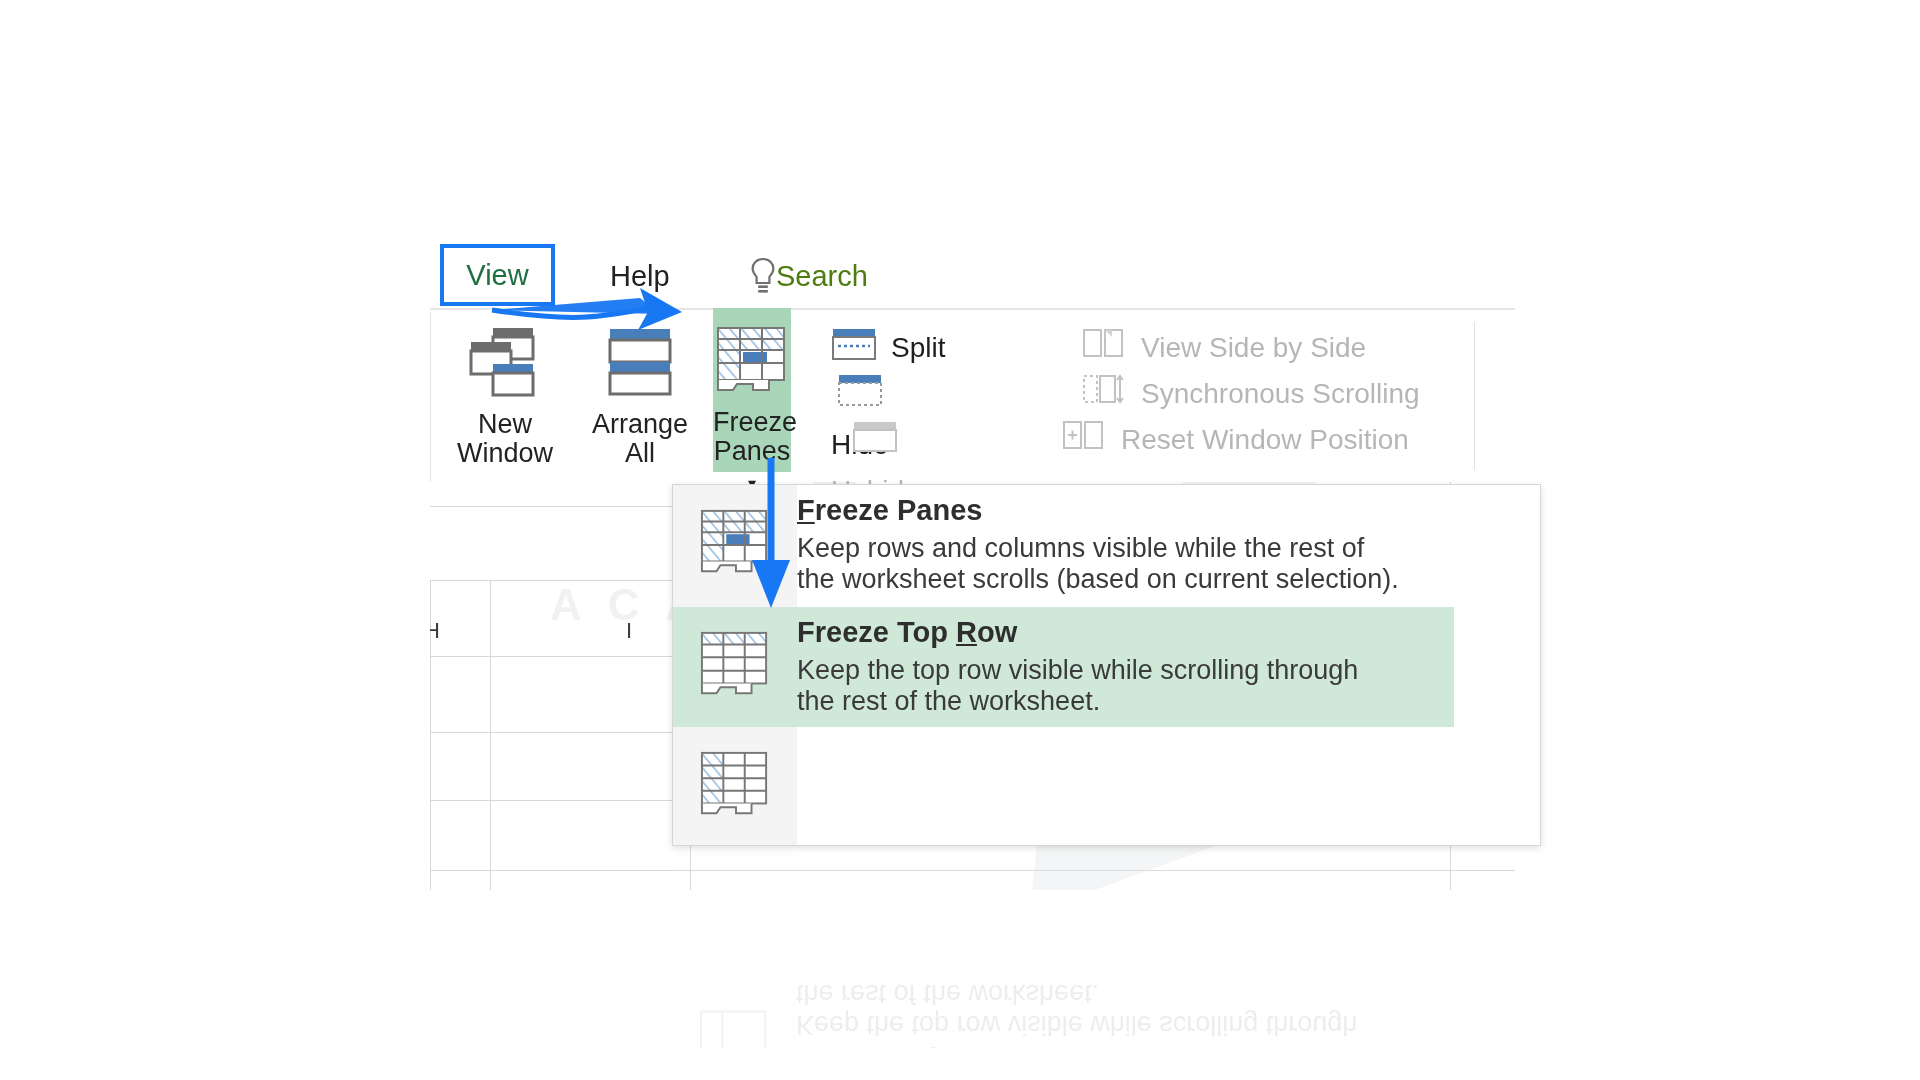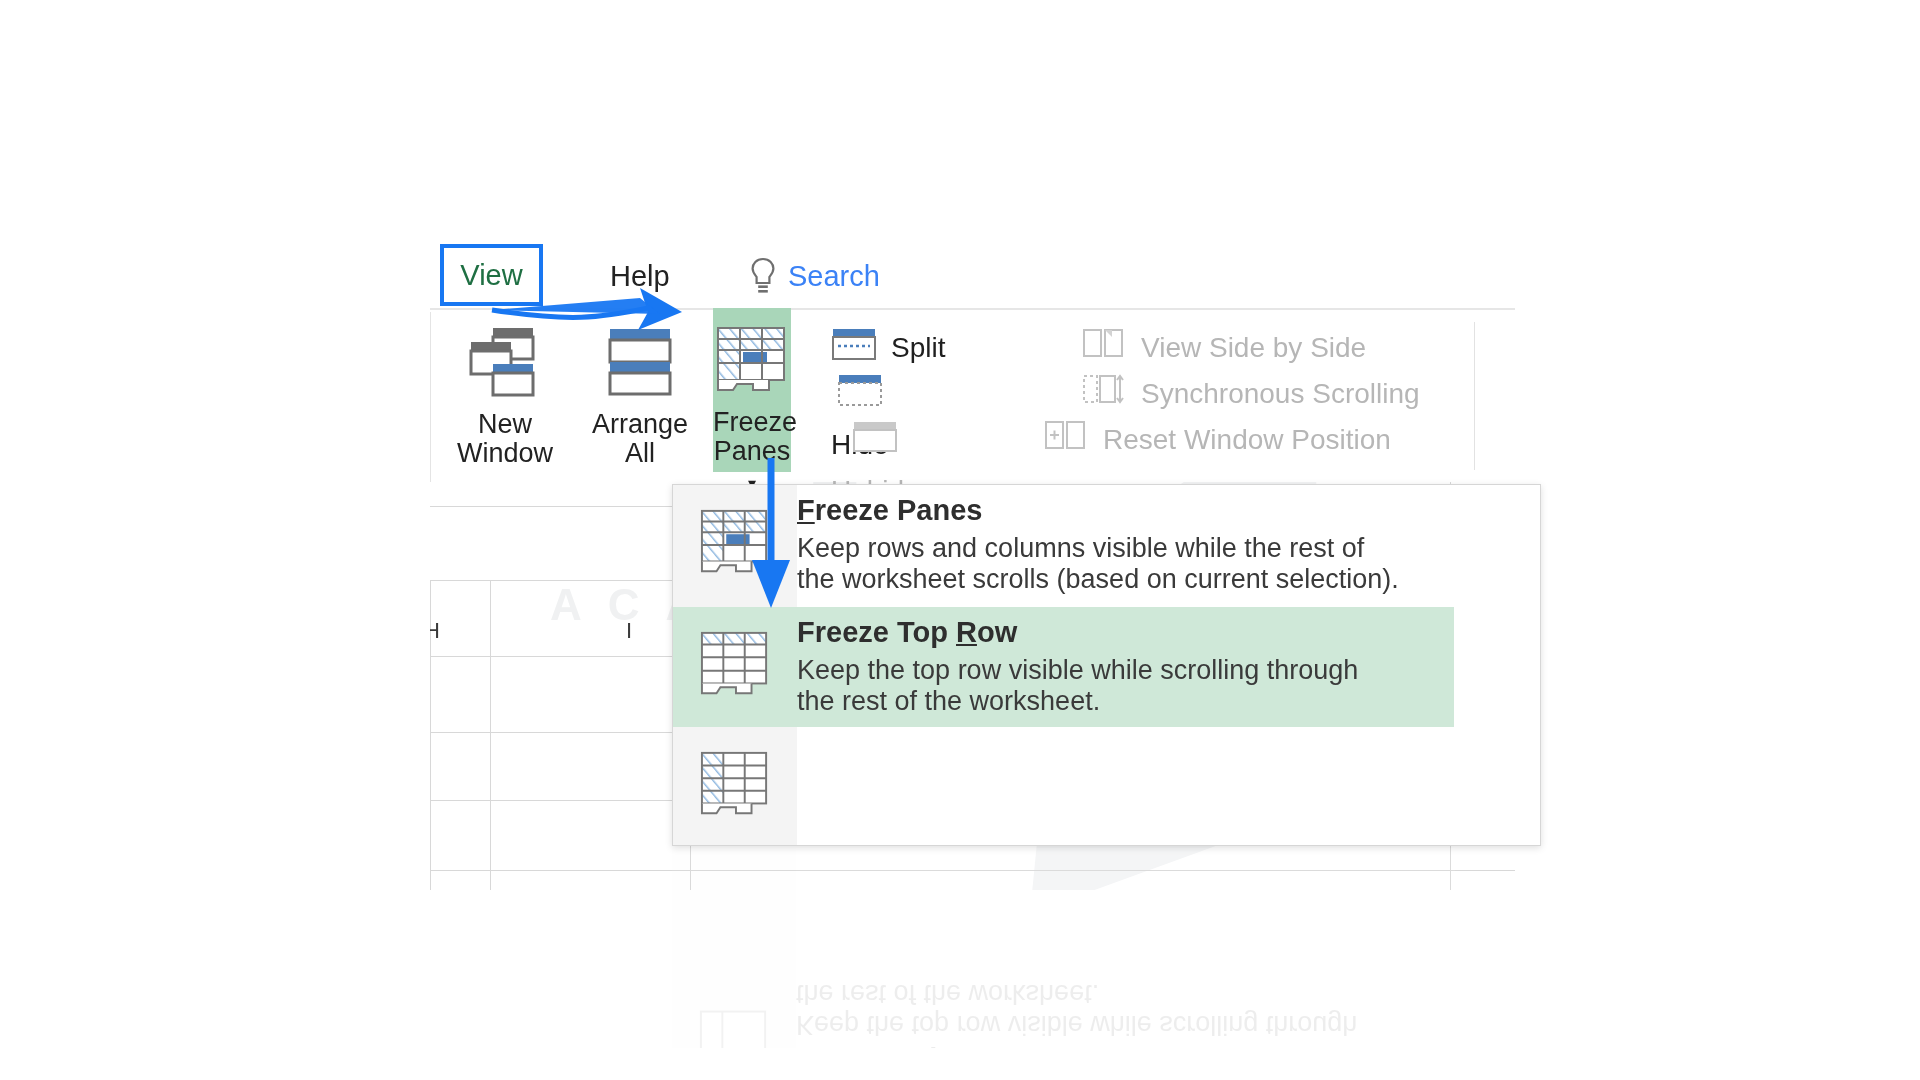--- a/index.html
+++ b/index.html
@@ -49,26 +49,26 @@
     transform:rotate(-20deg);
   }
 
   
   .tabstrip{position:absolute;left:430px;top:250px;width:1085px;height:58px;}
   .tab{
     position:absolute;top:0;height:52px;display:flex;align-items:center;
     font-size:29px;color:#222;
   }
   .tab-view{
-    left:10px;width:103px;justify-content:center;
+    left:10px;width:115px;justify-content:center;
     border:4px solid #1877f2;color:#1f6f43;background:#fff;
     height:62px;top:-6px;box-sizing:border-box;
   }
   .tab-help{left:180px;}
-  .tab-search{left:320px;display:flex;align-items:center;gap:12px;color:#3b82f6;}
+  .tab-search{left:320px;display:flex;align-items:center;color:#4d7c0f;}
   .bulb{width:26px;height:38px;position:relative;display:inline-block;}
   .ribbon-sep{position:absolute;left:0;top:58px;width:1085px;height:2px;background:#e6e6e6;}
 
   
   .ribbon{
     position:absolute;left:430px;top:312px;width:1085px;height:170px;
     background:#ffffff;border-left:1px solid #e4e4e4;box-sizing:border-box;
   }
   .rbtn{position:absolute;text-align:center;font-size:27px;color:#222;line-height:1.08;}
   .rbtn .ico{display:block;margin:0 auto 6px auto;}
@@ -255,21 +255,21 @@
         <svg width="46" height="36" viewBox="0 0 46 36">
           <rect x="3" y="4" width="13" height="26" fill="#fff" stroke="#c2c2c2" stroke-width="2" stroke-dasharray="3 3"></rect>
           <rect x="19" y="4" width="15" height="26" fill="#fff" stroke="#c2c2c2" stroke-width="2"></rect>
           <line x1="39" y1="5" x2="39" y2="29" stroke="#c2c2c2" stroke-width="2"></line>
           <path d="M36 8 L39 4 L42 8" fill="none" stroke="#c2c2c2" stroke-width="2"></path>
           <path d="M36 26 L39 30 L42 26" fill="none" stroke="#c2c2c2" stroke-width="2"></path>
         </svg>
       </span>
       <span>Synchronous Scrolling</span>
     </div>
-    <div class="smallitem dis" style="left:612px;top:106px;text-align:center;">
+    <div class="smallitem dis" style="left:630px;top:106px;text-align:center;">
       <span>
         <svg width="46" height="36" viewBox="0 0 46 36">
           <rect x="3" y="4" width="17" height="26" fill="#fff" stroke="#c2c2c2" stroke-width="2"></rect>
           <rect x="24" y="4" width="17" height="26" fill="#fff" stroke="#c2c2c2" stroke-width="2"></rect>
           <line x1="7" y1="17" x2="16" y2="17" stroke="#c2c2c2" stroke-width="2"></line>
           <line x1="11.5" y1="12.5" x2="11.5" y2="21.5" stroke="#c2c2c2" stroke-width="2"></line>
         </svg>
       </span>
       <span>Reset Window Position</span>
     </div>

